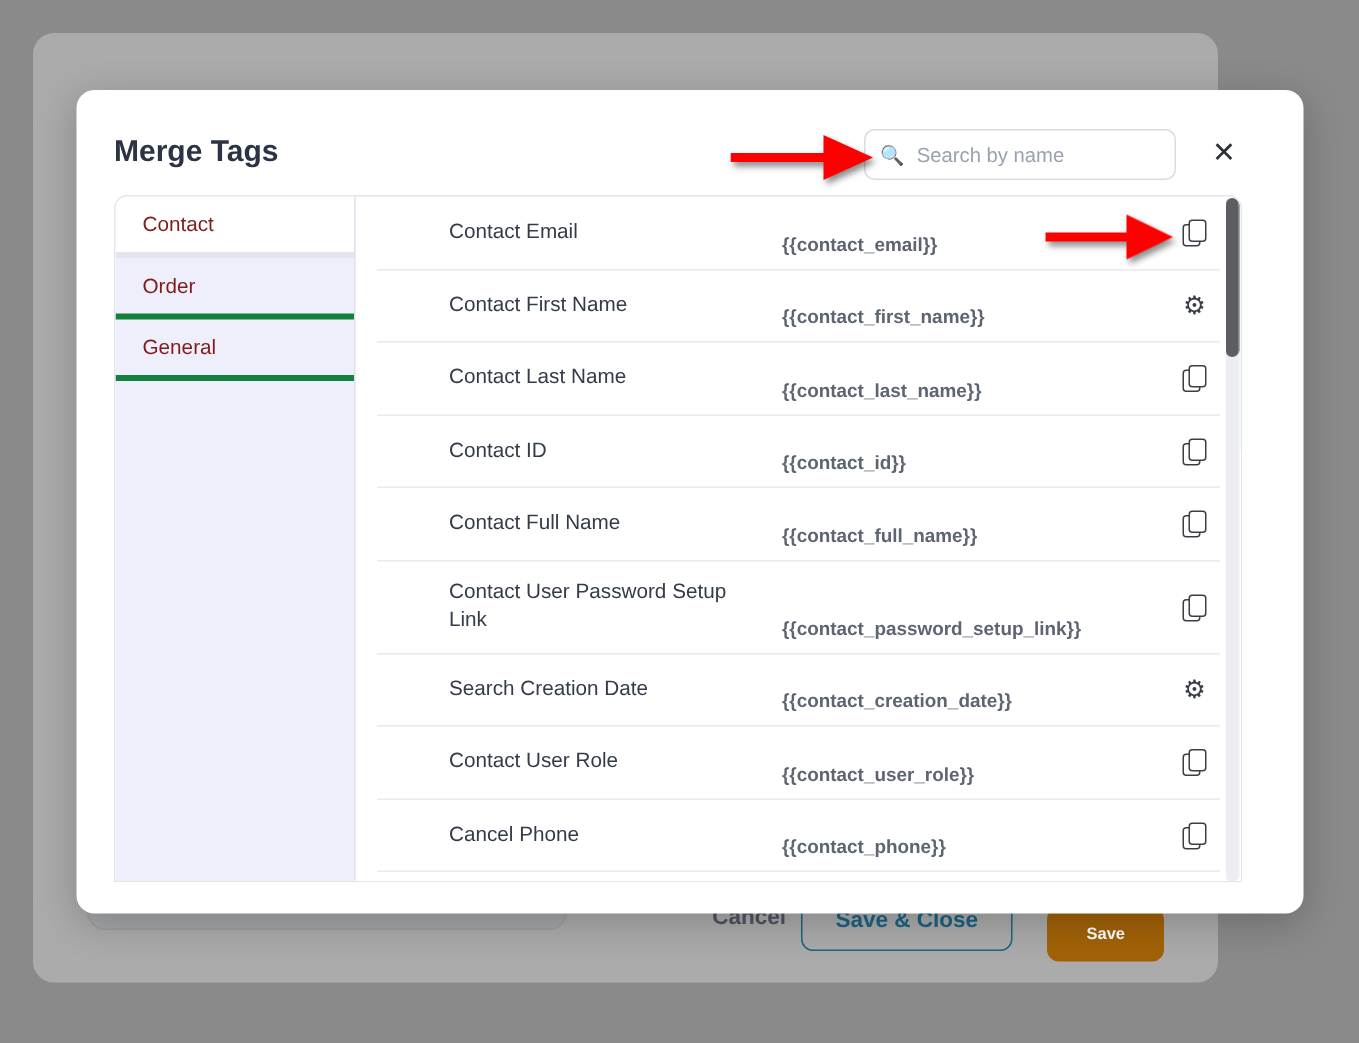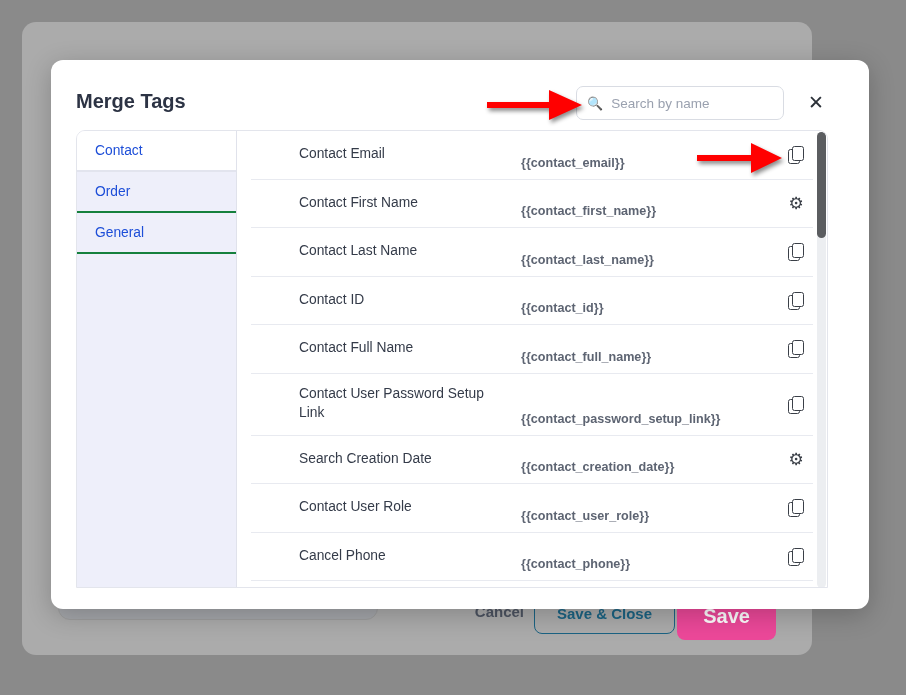--- a/index.html
+++ b/index.html
@@ -64,23 +64,23 @@
   #bg-cancel {
     position: absolute; right: 288px; top: 28px;
     font-size: 15px; color: #4d5462; font-weight: 600;
   }
   #bg-saveclose {
     position: absolute; right: 137px; top: 18px;
     padding: 11px 22px; border: 1px solid #1b6383; border-radius: 8px;
     color: #1b6383; font-size: 15px; font-weight: 600; background: transparent;
   }
   #bg-save {
-    position: absolute; right: 36px; top: 18px;
+    position: absolute; right: 36px; top: 30px;
     padding: 12px 26px; border-radius: 8px;
-    background: #ec4899; color: #fff; font-size: 20px; font-weight: 600;
+    background: #a16207; color: #fff; font-size: 11px; font-weight: 600;
   }
 
   
   #merge-modal {
     position: absolute; left: 51px; top: 60px;
     width: 818px; height: 549px;
     background: #ffffff; border-radius: 12px;
     box-shadow: 0 6px 26px rgba(0,0,0,.22);
     overflow: hidden;
   }
@@ -113,22 +113,22 @@
     border: 1px solid #e3e5ec; border-top-left-radius: 9px; border-top-right-radius: 9px;
     overflow: hidden; display: flex;
   }
 
   #tabs {
     width: 160px; flex: 0 0 160px;
     background: #eeeffa; border-right: 1px solid #e0e2eb;
   }
   .tab {
     height: 41px; display: flex; align-items: center;
-    padding-left: 18px; font-size: 13.8px; color: #1d4ed8;
-    border-bottom: 2px solid #15803d; cursor: pointer;
+    padding-left: 18px; font-size: 13.8px; color: #7f1d1d;
+    border-bottom: 4px solid #15803d; cursor: pointer;
   }
   .tab.active { background: #ffffff; border-bottom-color: #e2e4ee; }
 
   #list-scroll {
     flex: 1; position: relative; background: #fff;
     overflow-y: auto; overflow-x: hidden;
   }
   #list-inner { padding: 0 14px 0 14px; }
 
   .tag-row {

